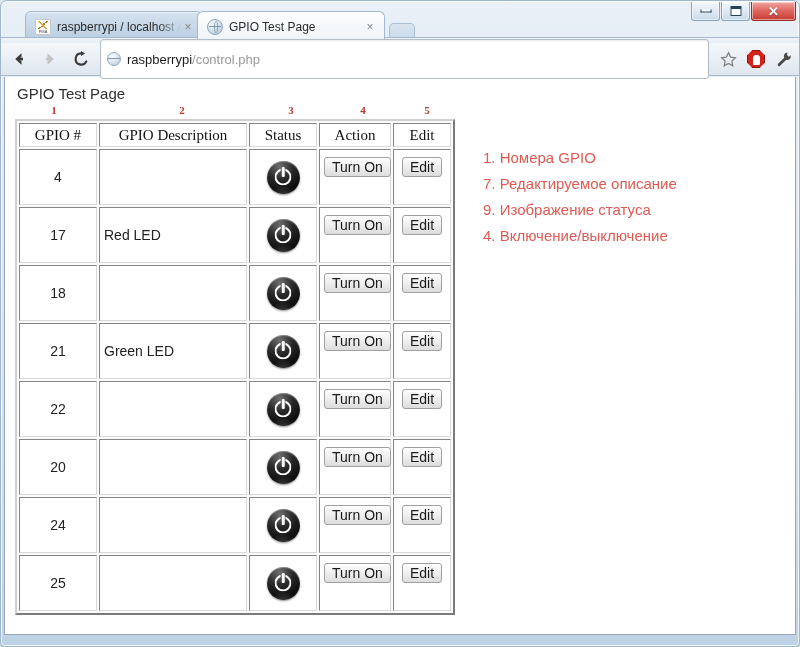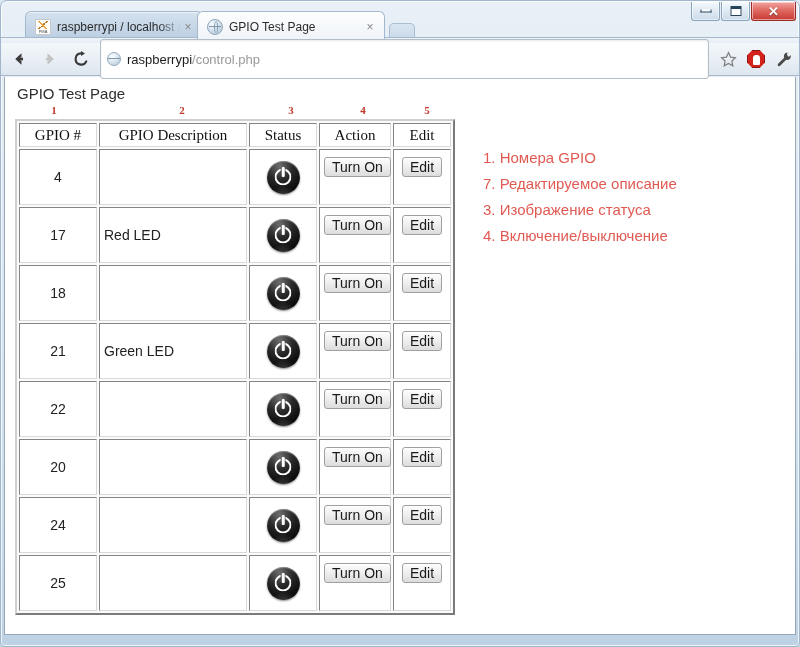--- a/index.html
+++ b/index.html
@@ -602,19 +602,19 @@
               <td class="stat"><span class="power"><span class="ring"></span><span class="stem"></span></span></td>
               <td class="act"><button class="cbtn">Turn On</button></td>
               <td class="edt"><button class="cbtn">Edit</button></td>
             </tr>
           </tbody>
       </table>
 
       <div class="legend">
         <div class="legend-item">1. Номера GPIO</div>
         <div class="legend-item">7. Редактируемое описание</div>
-        <div class="legend-item">3. Изображение статуса</div>
+        <div class="legend-item">9. Изображение статуса</div>
         <div class="legend-item">4. Включение/выключение</div>
       </div>
 
     </div>
   </div>
 </div>
 
 </body></html>

